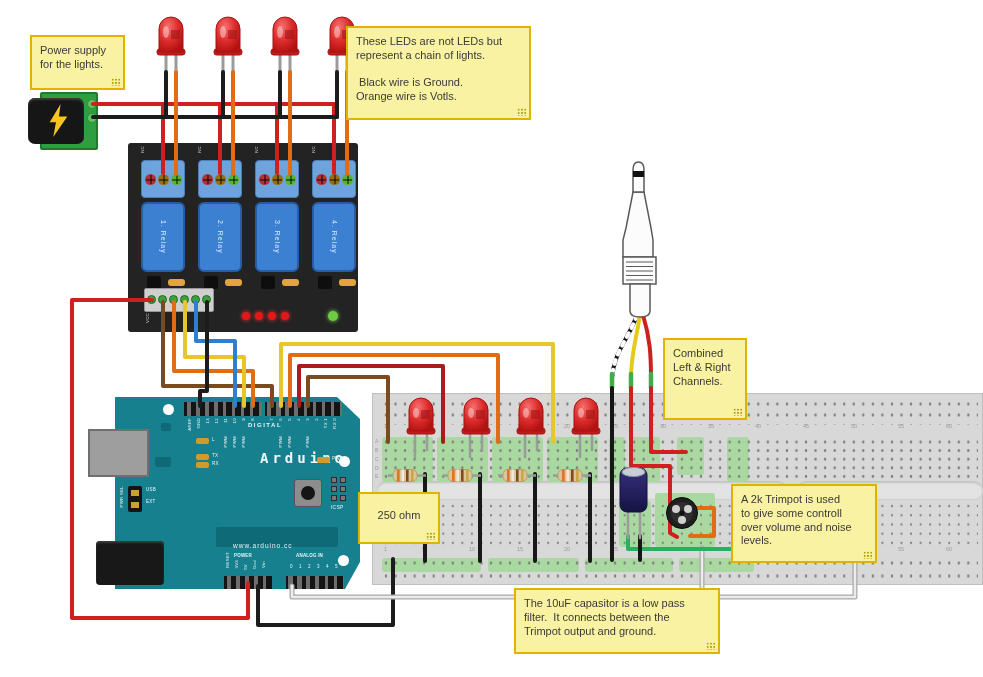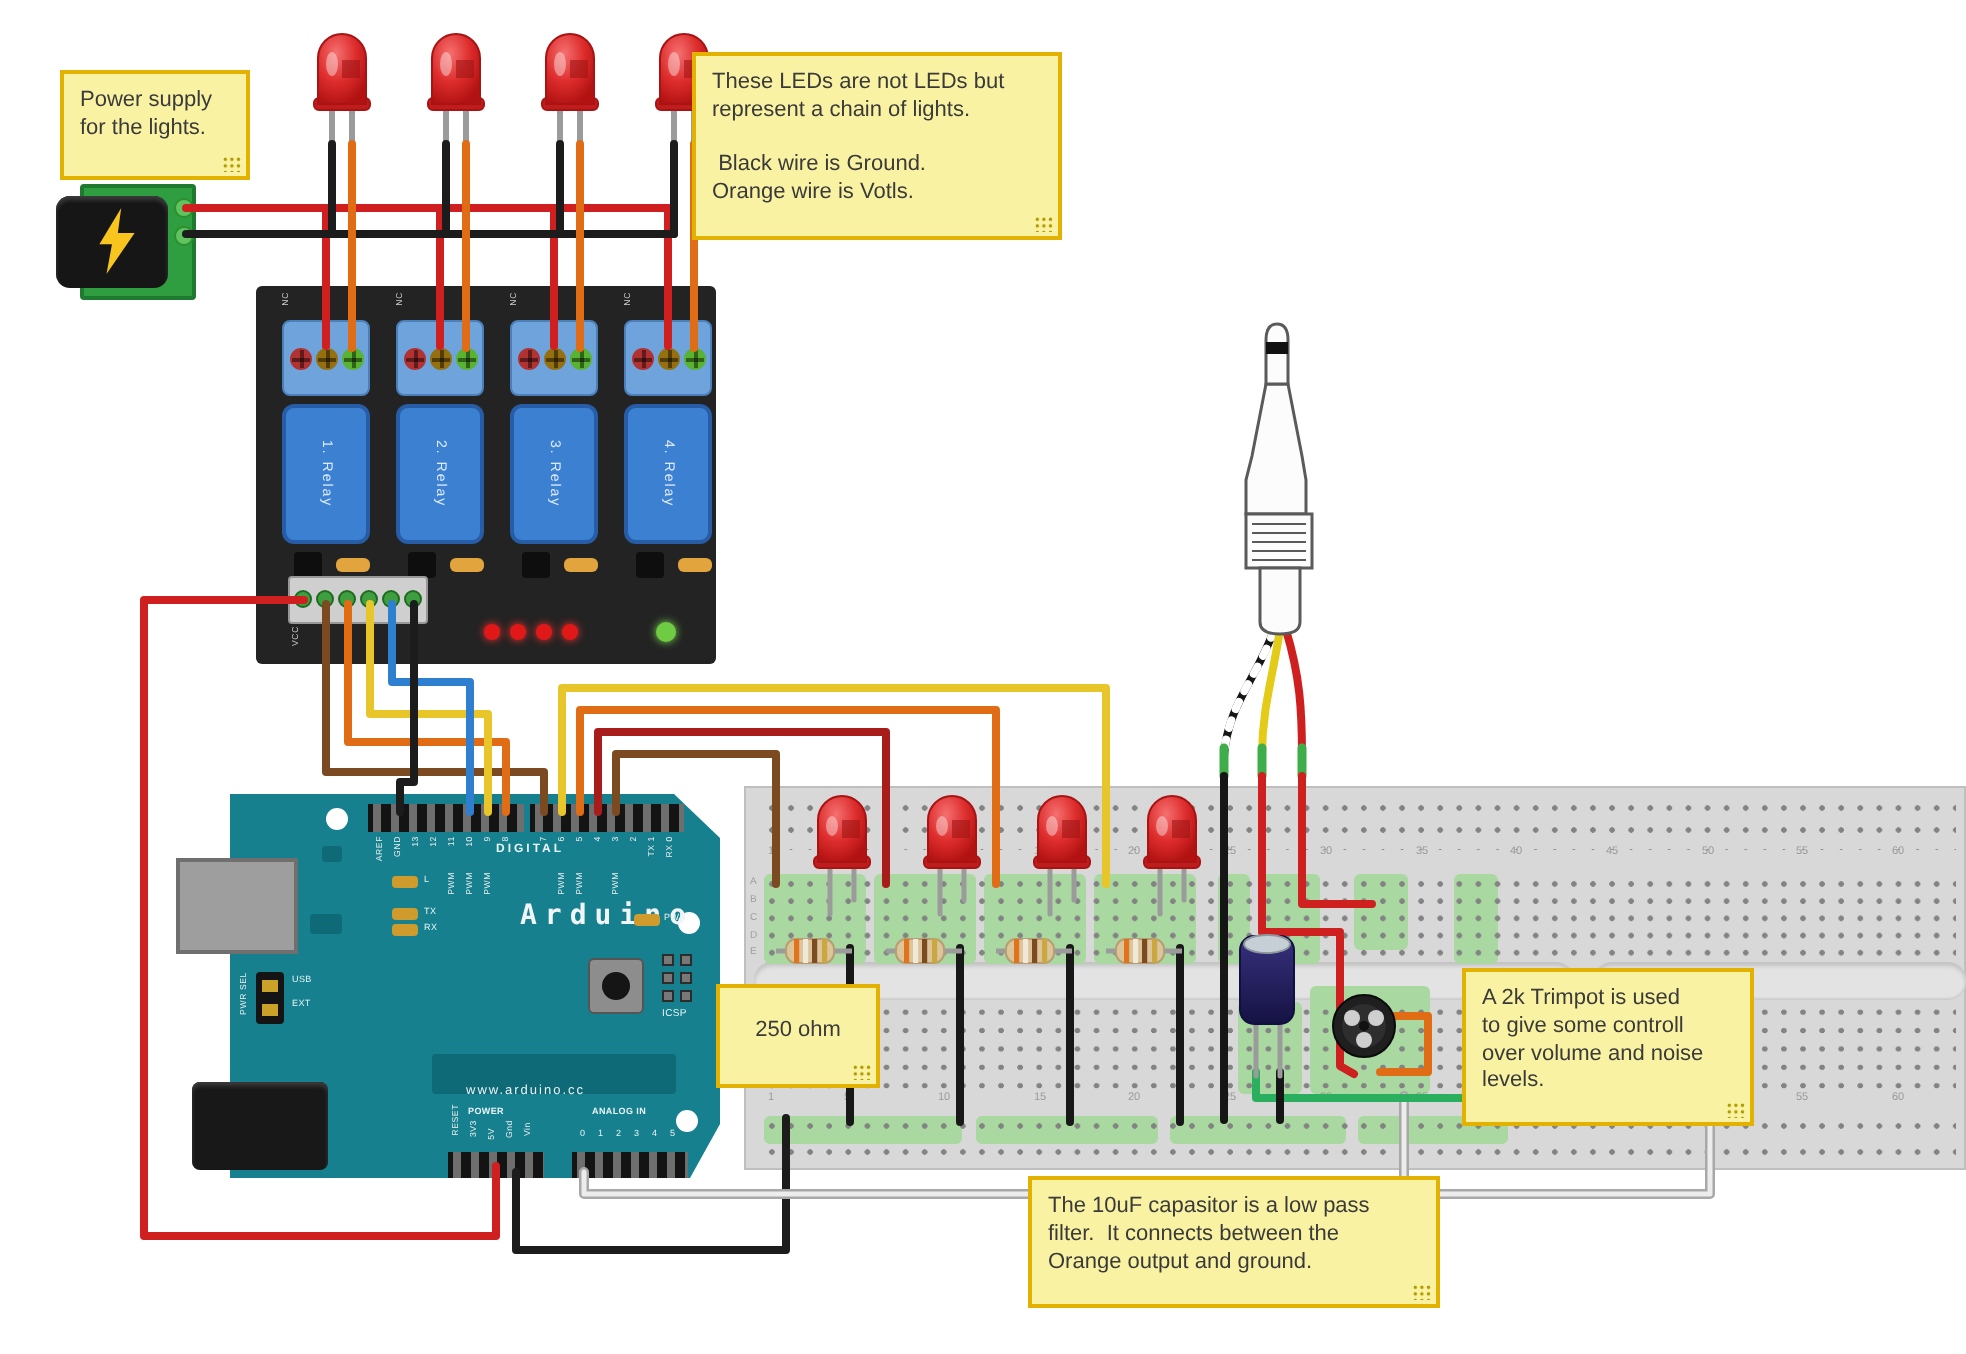--- a/index.html
+++ b/index.html
@@ -516,31 +516,37 @@
 
  Black wire is Ground.
 Orange wire is Votls.</span>
     <span class="grip"></span>
   </div>
   <div class="note" style="left:30px;top:35px;width:95px;height:55px;">
     <span class="note-text">Power supply
 for the lights.</span>
     <span class="grip"></span>
   </div>
+  <div class="note" style="left:663px;top:338px;width:84px;height:82px;">
+    <span class="note-text">Combined
+Left &amp; Right
+Channels.</span>
+    <span class="grip"></span>
+  </div>
   <div class="note" style="left:358px;top:492px;width:82px;height:52px;padding-top:15px;text-align:center;">
     <span class="note-text">250 ohm</span>
     <span class="grip"></span>
   </div>
   <div class="note" style="left:731px;top:484px;width:146px;height:79px;">
     <span class="note-text">A 2k Trimpot is used
 to give some controll
 over volume and noise
 levels.</span>
     <span class="grip"></span>
   </div>
   <div class="note" style="left:514px;top:588px;width:206px;height:66px;">
     <span class="note-text">The 10uF capasitor is a low pass
 filter.  It connects between the
-Orange output and ground.</span>
+Trimpot output and ground.</span>
     <span class="grip"></span>
   </div>
 
 </div>
 
 </body></html>

